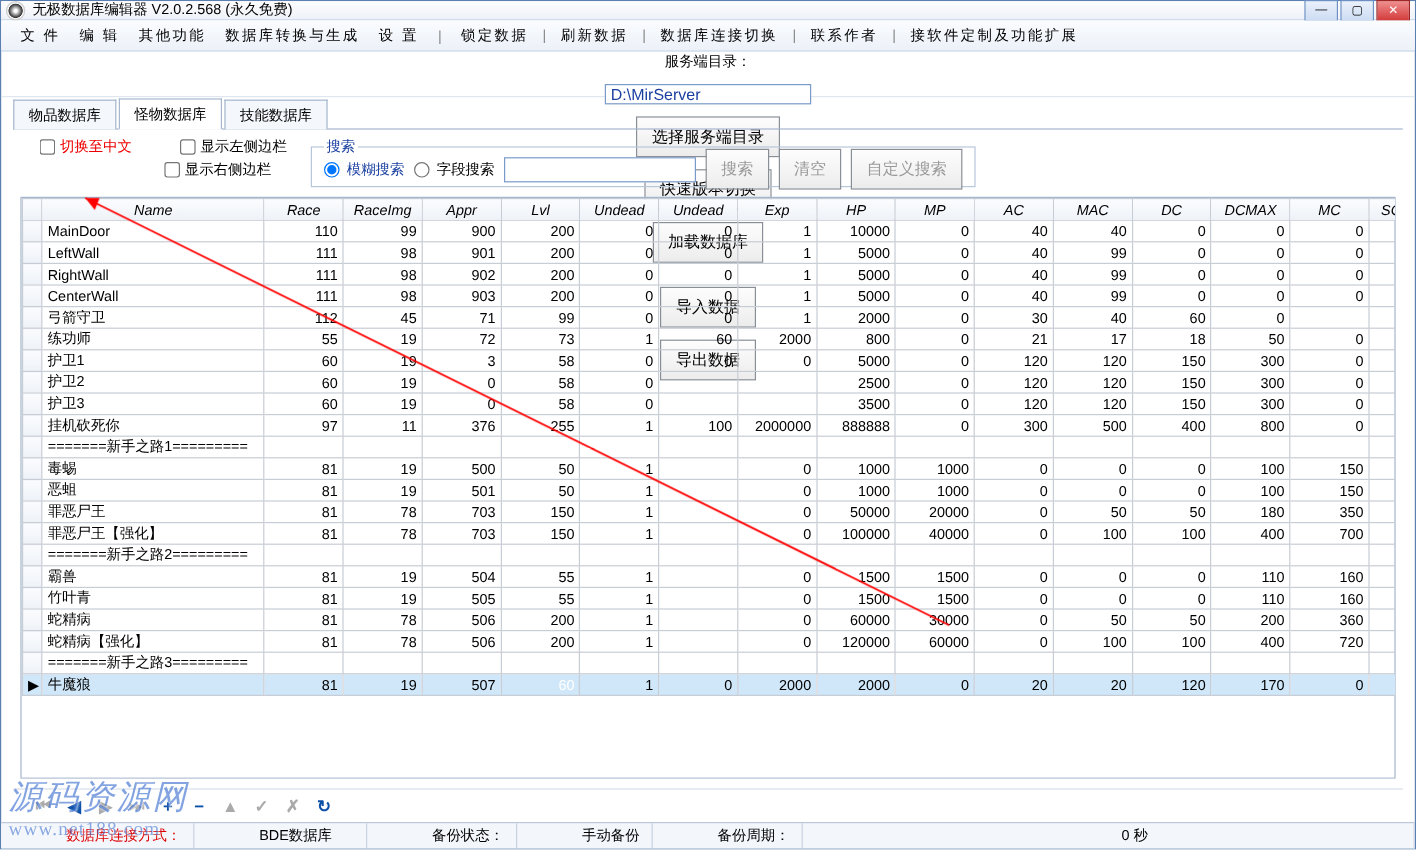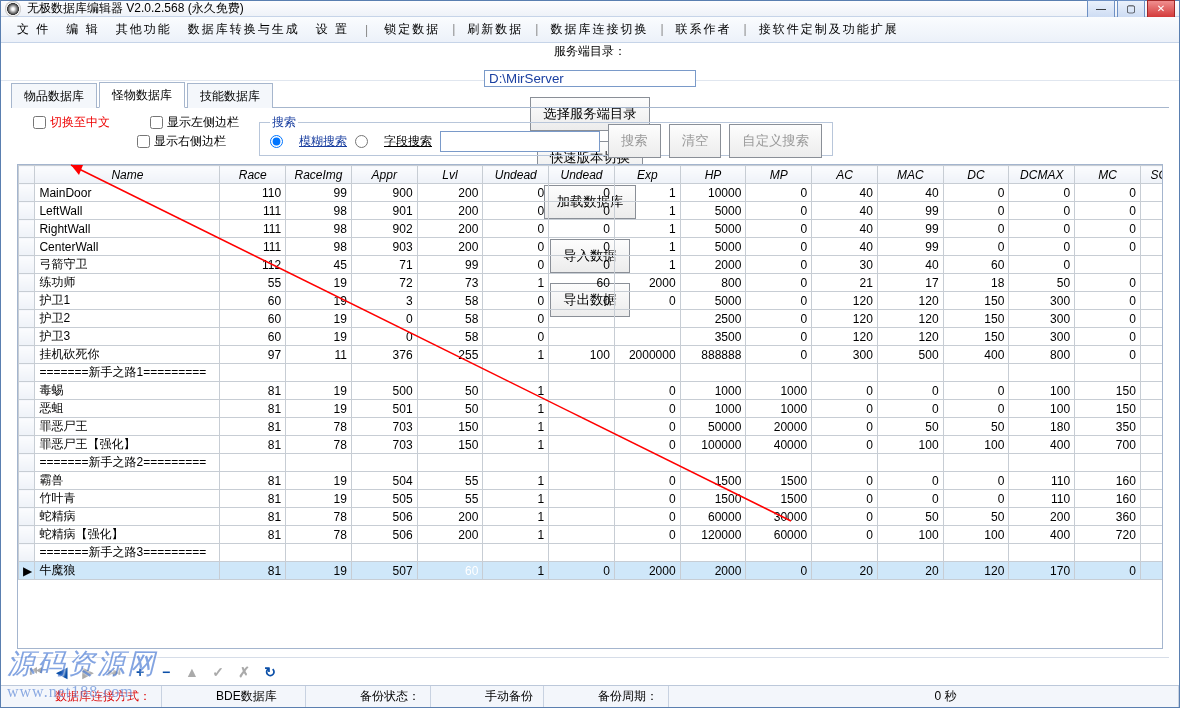--- a/index.html
+++ b/index.html
@@ -9,37 +9,37 @@
 .titlebar-icon { width: 16px; height: 16px; border-radius: 50%; background: radial-gradient(#fff 10%, #333 50%, #fff 55%, #333 100%); margin-right: 6px; }
 .titlebar-text { flex: 1; color: #000; }
 .winbtns { display: flex; gap: 2px; }
 .winbtn { width: 28px; height: 18px; border: 1px solid #6d90c4; background: linear-gradient(#eaf1fb,#cddcf3); display: flex; align-items: center; justify-content: center; font-size: 10px; cursor: pointer; }
 .winbtn.close { background: linear-gradient(#f08f8f,#d33a3a); color: #fff; border-color:#a02626; }
 .menubar { height: 26px; background: linear-gradient(#fafcfe,#ecf1f9); border-bottom: 1px solid #c6d4e8; display: flex; align-items: center; padding: 0 8px; gap: 4px; }
 .menuitem { padding: 2px 8px; letter-spacing: 2px; cursor: pointer; }
 .menu-sep { color:#888; padding:0 4px; }
 .toolbar { height: 38px; display:flex; align-items:center; padding: 0 14px; gap: 10px; border-bottom: 1px solid #e0e6ef; flex-direction: column;}
 .lbl { white-space: nowrap; }
-.path-input { width: 212px; height: 22px; border:1px solid #7a9ac9; color:#1a3fa0; padding:0 4px; background:#fff; }
+.path-input { width: 172px; height: 22px; border:1px solid #7a9ac9; color:#1a3fa0; padding:0 4px; background:#fff; }
 .btn { height: 24px; padding: 16px 12px; border:1px solid #8a8f97; background: linear-gradient(#fdfdfd,#ececec); cursor:pointer; display:inline-flex; align-items:center; justify-content:center;}
 .btn[disabled] { color:#999; }
 .toolbar-spacer { flex:1; }
 .tabs { height: 26px; display:flex; align-items:flex-end; padding: 0 10px; }
 .tab { padding: 4px 12px 3px; border:1px solid #a6b6cd; border-bottom:none; background:#f4f7fb; margin-right:2px; cursor:pointer; position:relative; top:1px;}
 .tab.active { background:#fff; border-bottom:1px solid #fff;}
 .panel-area { flex:1; border-top:1px solid #a6b6cd; margin:0 10px 4px; padding:6px 6px 0; display:flex; flex-direction:column; overflow:hidden;}
 .top-controls { display:flex; gap:20px; height:44px; }
 .left-opts { display:flex; flex-direction:column; gap:2px; }
 .left-opts-row { display:flex; gap:24px; align-items:center;}
 .chk { display:flex; align-items:center; gap:4px; cursor:pointer;margin-left:16px;}
 .chk input { width:13px; height:13px; }
 .red { color: #e00; }
 fieldset.search { border:1px solid #b8c6da; padding: 2px 10px 6px; display:flex; align-items:center; gap:8px; height:42px;}
 fieldset.search legend { color:#1a3fa0; padding:0 2px;}
-.radio { display:flex; align-items:center; gap:16px; cursor:pointer;text-decoration:underline;}
+.radio { display:flex; align-items:center; gap:6px; cursor:pointer;}
 .radio.blue { color:#1a3fa0; }
 .sinput { width:160px; height:21px; border:1px solid #7a9ac9; background:#fff; padding:0 3px;}
 .grid-wrap { flex:1; border:1px solid #a4b5ce; margin-top:6px; overflow:hidden; position:relative; }
 .grid-scroll { overflow:auto; height:100%; }
 table.grid { border-collapse:collapse; width: 1160px; table-layout:fixed; }
 table.grid th, table.grid td { border:1px solid #c7cdd4; height:18px; padding:0 4px; font-weight:normal; white-space:nowrap; overflow:hidden; font-size:12px;}
 table.grid th { background: linear-gradient(#fbfcfe,#eef2f8); text-align:center; position:sticky; top:0;font-style:italic;}
 table.grid td.num { text-align:right; }
 table.grid tr.sel td { background:#cfe7f9; }
 table.grid td.cursor { background:#0b62c4; color:#fff;}

